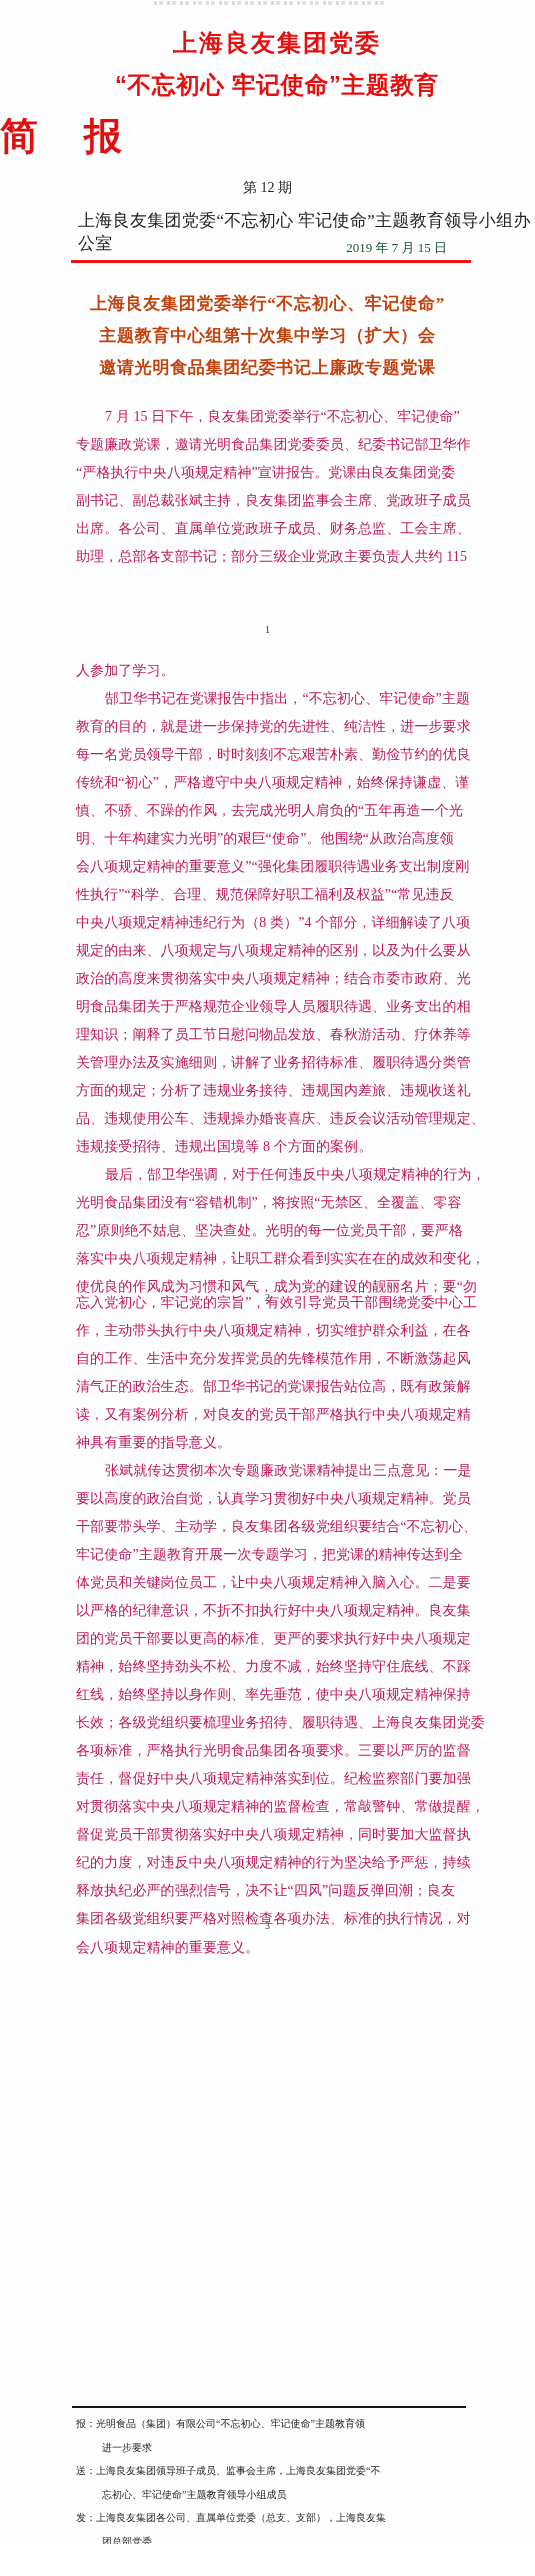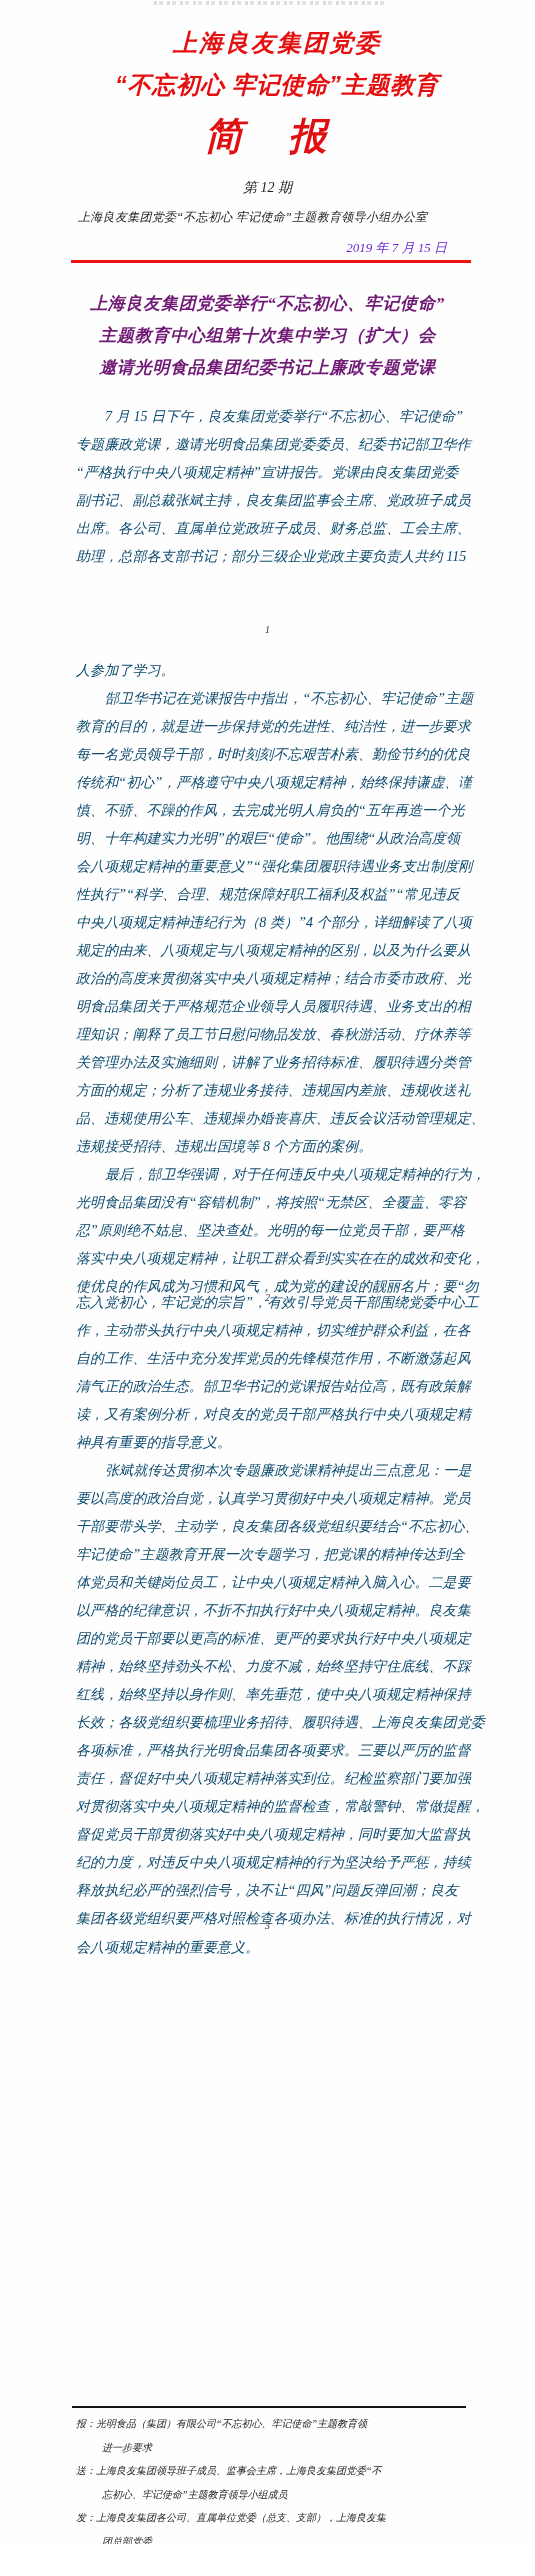--- a/index.html
+++ b/index.html
@@ -1,42 +1,42 @@
 <!DOCTYPE html>
 <html style="font-size:10.8px"><head>
 <meta charset="utf-8">
 <title>简报</title>
 <style>
   html,body{margin:0;padding:0;background:#ffffff;}
   .doc{position:relative;width:535px;height:2544px;background:#fefefe;overflow:hidden;
-       font-family:"Liberation Serif","DejaVu Serif",serif;color:#2e2e2e;font-style:italic;}
+       font-family:"Liberation Serif","DejaVu Serif",serif;color:#2e2e2e;}
   .page{position:absolute;left:0;width:535px;}
   #p1{top:0;height:639px;}
   #p2{top:655px;height:644px;}
   #p3{top:1283px;height:647px;}
   #p4{top:1929px;height:647px;}
   .abs{position:absolute;}
   
   .artifact{top:0.7px;left:154px;width:232px;height:4px;opacity:.5;
     background:repeating-linear-gradient(90deg,#b9b9b9 0 2.7px,#fff 2.7px 4.7px,#c6c6c6 4.7px 8.8px,#fff 8.8px 13px);}
   .m1,.m2{left:0;width:100%;text-align:center;color:#e60f0f;
     font-family:"Liberation Sans","DejaVu Sans",sans-serif;font-weight:bold;transform:translateX(9.4px);}
   .m1{top:27px;font-size:24px;letter-spacing:2px;}
   .m2{top:69px;font-size:23.6px;letter-spacing:0.7px;}
-  .jb{top:111px;left:0;width:100%;text-align:center;color:#e01010;font-size:38px;font-weight:bold;letter-spacing:4px;}
+  .jb{top:111px;left:0;width:100%;color:#e01010;font-size:38px;font-weight:bold;letter-spacing:4px;}
   .issue{top:179px;left:0;width:100%;text-align:center;font-size:14px;color:#222;}
-  .office{top:209px;left:78px;font-size:12px;color:#222;letter-spacing:0.3px;}
-  .date{top:239px;right:88px;font-size:13px;color:#6d28d9;}
+  .office{top:209px;left:78px;font-size:17px;color:#222;letter-spacing:0.3px;}
+  .date{top:239px;right:88px;font-size:13px;color:#14532d;}
   .rule-red{top:260px;left:71px;width:400px;height:2.7px;background:#ee1111;}
   
   .atitle{top:288px;left:0;width:100%;}
-  .atitle .ln{font-size:17px;line-height:32px;font-weight:bold;text-align:center;color:#701a75;letter-spacing:0.7px;}
+  .atitle .ln{font-size:17px;line-height:32px;font-weight:bold;text-align:center;color:#c2410c;letter-spacing:0.7px;}
   
   .body{left:76px;width:391px;}
-  .body .ln{font-size:14px;line-height:28px;white-space:nowrap;color:#0c4a6e;letter-spacing:0.1px;}
+  .body .ln{font-size:14px;line-height:28px;white-space:nowrap;color:#be185d;letter-spacing:0.1px;}
   .ind{text-indent:29px;}
   .pnum{left:0;width:100%;text-align:center;font-size:10px;color:#333;}
   
   .frule{left:72px;width:394px;height:2px;background:#151515;}
   .footer{left:76px;width:391px;}
   .footer .ln{font-size:10px;line-height:23.6px;white-space:nowrap;color:#1c1c1c;}
   .cont{margin-left:26px;}
 </style>
 </head>
 <body>

